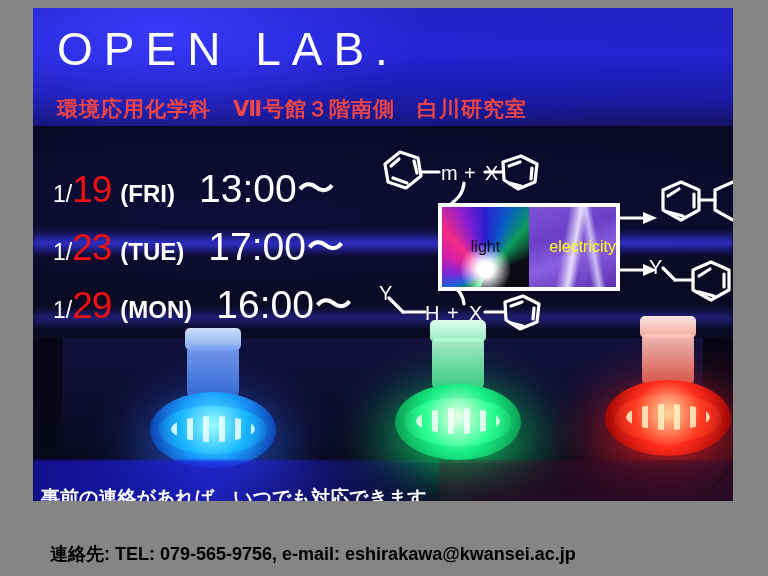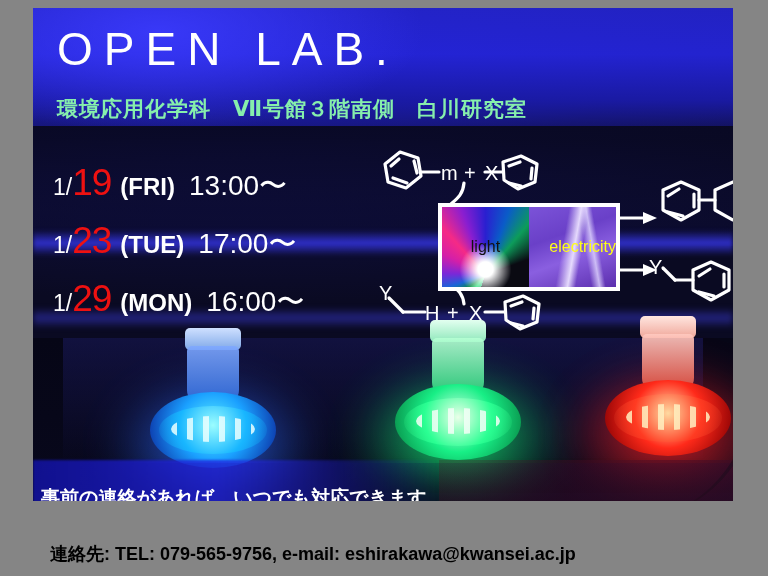--- a/index.html
+++ b/index.html
@@ -122,31 +122,31 @@
   }
 
   
   #title{
     position:absolute;left:24px;top:18px;
     color:#fff;font-size:46px;font-weight:300;letter-spacing:11px;
     line-height:1;white-space:nowrap;
   }
   #subtitle{
     position:absolute;left:24px;top:87px;
-    color:#86efac;font-size:21px;font-weight:700;letter-spacing:1px;
+    color:#ef4444;font-size:21px;font-weight:700;letter-spacing:1px;
     white-space:nowrap;
   }
 
   
   #schedule{position:absolute;left:20px;top:154px;}
   .sched-row{display:flex;align-items:baseline;height:58px;white-space:nowrap;}
   .s-mon{color:#fff;font-size:23px;font-weight:400;}
   .s-day{color:#ee1111;font-size:37px;font-weight:400;letter-spacing:-1px;}
   .s-wd{color:#fff;font-size:24px;font-weight:700;margin-left:9px;}
-  .s-time{color:#fff;font-size:28px;font-weight:400;margin-left:14px;letter-spacing:0px;}
+  .s-time{color:#fff;font-size:39px;font-weight:400;margin-left:24px;letter-spacing:0px;}
 
   
   #scheme{position:absolute;left:330px;top:120px;width:370px;height:230px;}
   #scheme svg{position:absolute;left:0;top:0;}
   
   #media-box{
     position:absolute;left:75px;top:75px;width:174px;height:80px;
     border:4px solid #fff;display:flex;background:#000;
   }
   .media-half{position:relative;flex:1;display:flex;align-items:center;justify-content:center;overflow:hidden;}

